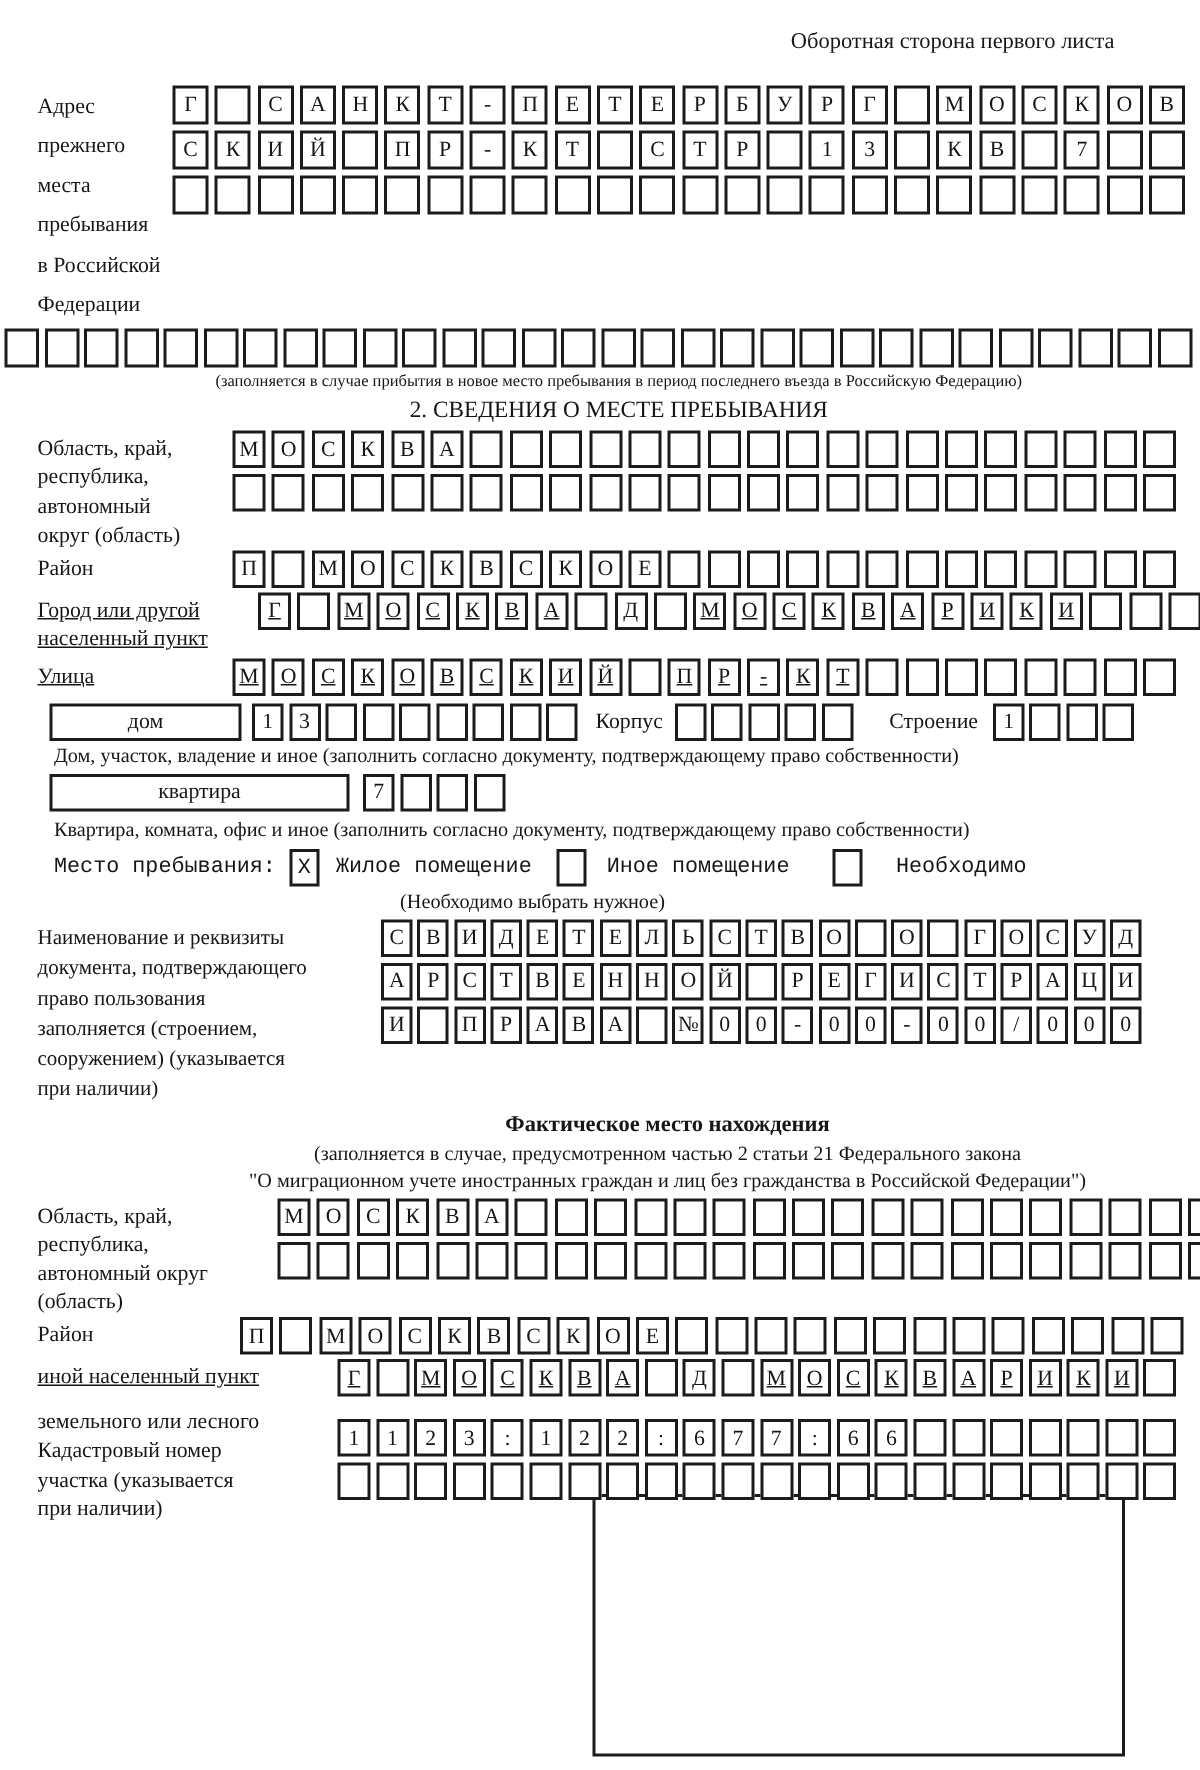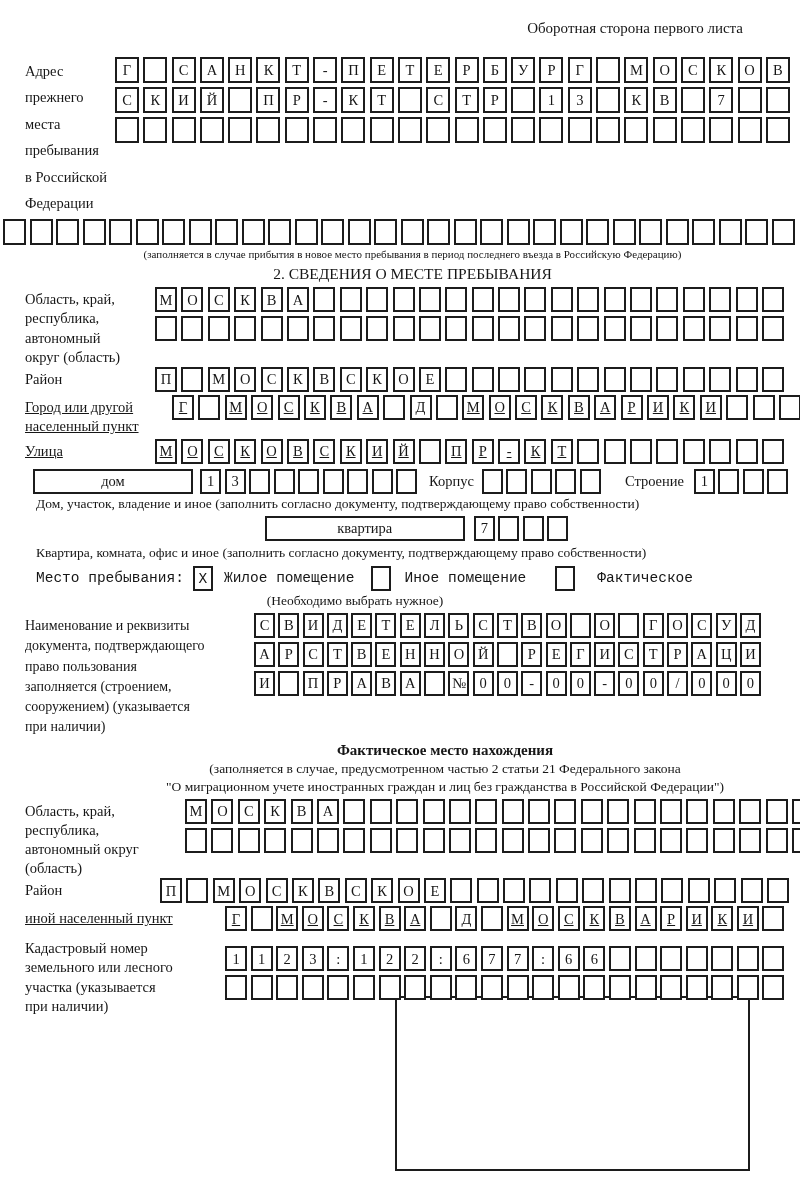--- a/index.html
+++ b/index.html
@@ -340,21 +340,21 @@
         <span class="cell"></span>
         <span class="cell"></span>
         <span class="cell"></span>
         <span class="cell"></span>
         <span class="cell"></span>
         <span class="cell"></span>
       </div>
   </div>
 
   <div class="mt5" style="display:flex; align-items:center;">
-    <div class="longbox" style="width:160px; margin-left:8px;">дом</div>
+    <div class="longbox" style="width:128px; margin-left:8px;">дом</div>
     <div class="grid g-dom" style="margin-left:7px;">
         <span class="cell">1</span>
         <span class="cell">3</span>
         <span class="cell"></span>
         <span class="cell"></span>
         <span class="cell"></span>
         <span class="cell"></span>
         <span class="cell"></span>
         <span class="cell"></span>
         <span class="cell"></span>
@@ -370,39 +370,39 @@
     <div class="inline-label" style="margin:0 10px 0 24px;">Строение</div>
     <div class="grid g-dom">
         <span class="cell">1</span>
         <span class="cell"></span>
         <span class="cell"></span>
         <span class="cell"></span>
       </div>
   </div>
   <div class="caption">Дом, участок, владение и иное (заполнить согласно документу, подтверждающему право собственности)</div>
 
-  <div class="mt4" style="display:flex; align-items:center;justify-content:center;">
+  <div class="mt4" style="display:flex; align-items:center;">
     <div class="longbox" style="width:200px; margin-left:8px;">квартира</div>
     <div class="grid g-dom" style="margin-left:9px;">
         <span class="cell">7</span>
         <span class="cell"></span>
         <span class="cell"></span>
         <span class="cell"></span>
       </div>
   </div>
   <div class="caption mt4">Квартира, комната, офис и иное (заполнить согласно документу, подтверждающему право собственности)</div>
 
   <div class="cbrow">
     <div class="inline-label" style="margin-left:11px;">Место пребывания:</div>
     <div class="cb" style="margin-left:9px;">X</div>
     <div class="inline-label" style="margin-left:11px;">Жилое помещение</div>
     <div class="cb" style="margin-left:17px;"></div>
     <div class="inline-label" style="margin-left:13px;">Иное помещение</div>
     <div class="cb" style="margin-left:29px;"></div>
-    <div class="inline-label" style="margin-left:22px;">Фактическое</div>
+    <div class="inline-label" style="margin-left:22px;">Необходимо</div>
   </div>
   <div class="cb-note">(Необходимо выбрать нужное)</div>
 
   <div class="field mt4" style="--lw:229px">
     <div class="flabel lh-doc">
       <div>Наименование и реквизиты</div>
       <div>документа, подтверждающего</div>
       <div>право пользования</div>
       <div>заполняется (строением,</div>
       <div>сооружением) (указывается</div>
@@ -605,22 +605,22 @@
         <span class="cell">Р</span>
         <span class="cell">И</span>
         <span class="cell">К</span>
         <span class="cell">И</span>
         <span class="cell"></span>
       </div>
   </div>
 
   <div class="field mt5" style="--lw:200px">
     <div class="flabel">
+      <div>земельного или лесного</div>
       <div>Кадастровый номер</div>
-      <div>земельного или лесного</div>
       <div>участка (указывается</div>
       <div>при наличии)</div>
     </div>
     <div class="gcol" style="margin-top:10px;">
       <div class="grid g-f22">
           <span class="cell">1</span>
           <span class="cell">1</span>
           <span class="cell">2</span>
           <span class="cell">3</span>
           <span class="cell">:</span>

